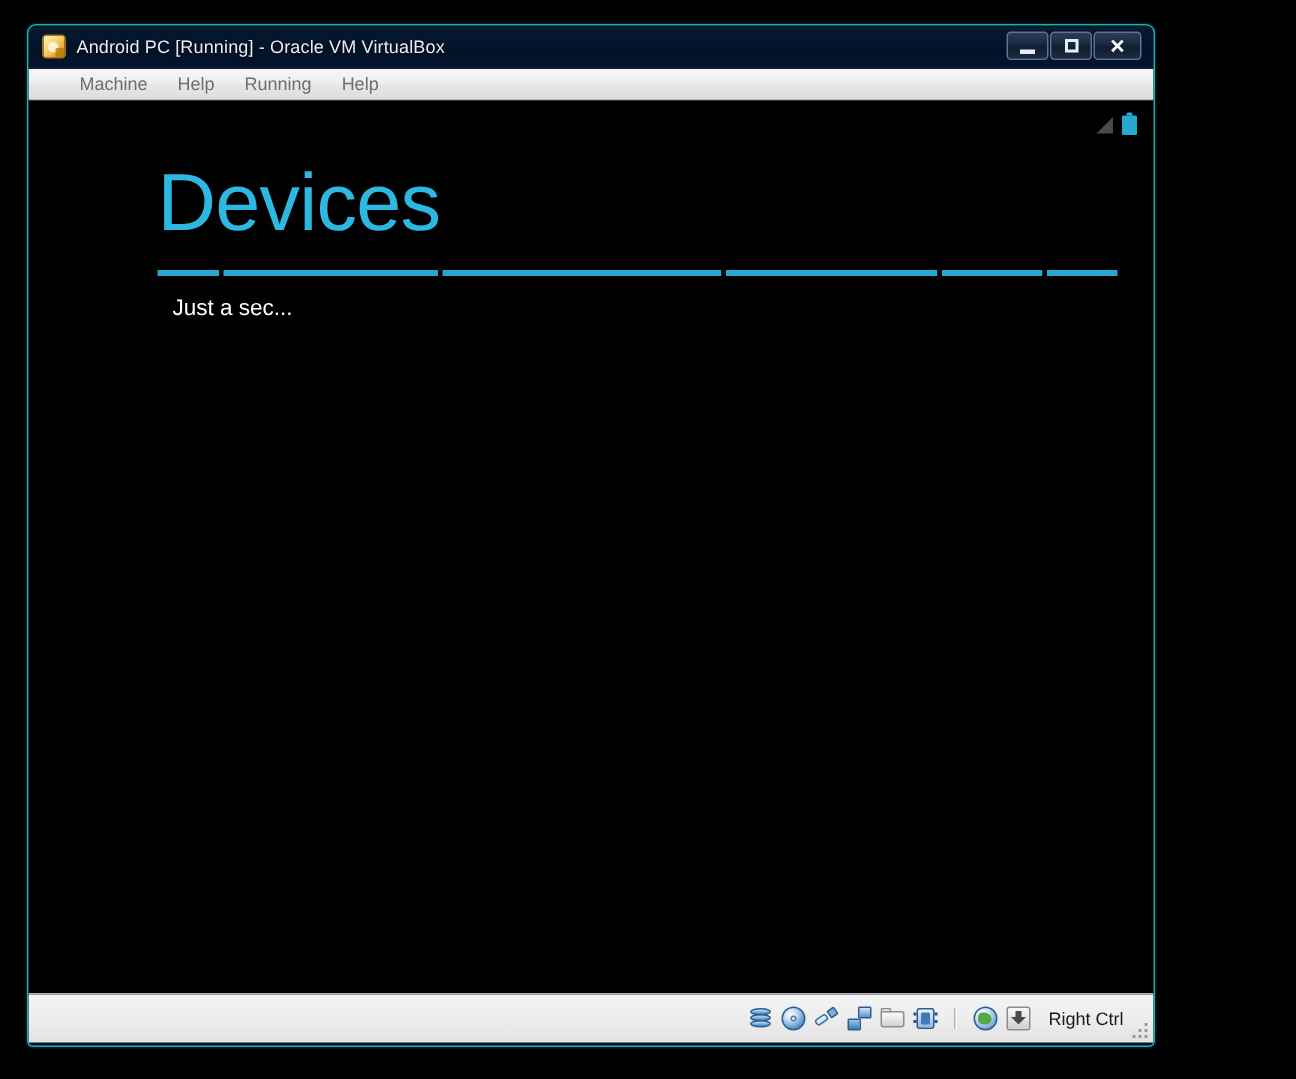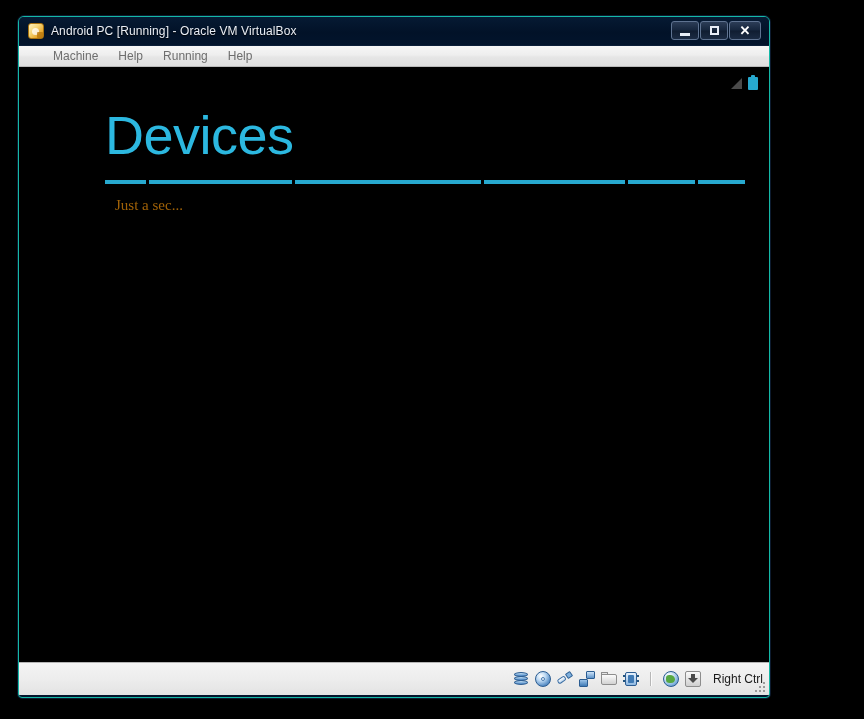--- a/index.html
+++ b/index.html
@@ -121,31 +121,31 @@
   }
   .progress{
     position:absolute;left:86px;top:113px;
     width:640px;height:4px;
     display:flex;
   }
   .seg{height:4px;background:#27a9cf;}
   .gap{height:4px;background:#000;}
   .subtext{
     position:absolute;left:96px;top:130px;
-    color:#a16207;font-size:15px;
-    font-family:Liberation Serif, serif;
+    color:#ffffff;font-size:15px;
+    font-family:Liberation Sans, sans-serif;
   }
 
   
   .vbox-status{
     height:32px;
     background:linear-gradient(to bottom,#f4f4f4 0%,#ededed 50%,#e3e3e3 100%);
     border-top:1px solid #b5b5b5;
     display:flex;align-items:center;justify-content:flex-end;
-    padding-right:6px;
+    padding-right:20px;
     position:relative;
   }
   .sb-icons{display:flex;align-items:center;gap:6px;}
   .sb-ico{width:16px;height:16px;position:relative;flex:none;}
 
   
   .ico-hdd .d{
     position:absolute;left:1px;width:14px;height:5px;border-radius:50%;
     background:linear-gradient(to bottom,#c6e2f7,#4a86c4);
     border:1px solid #2c5d92;box-sizing:border-box;

